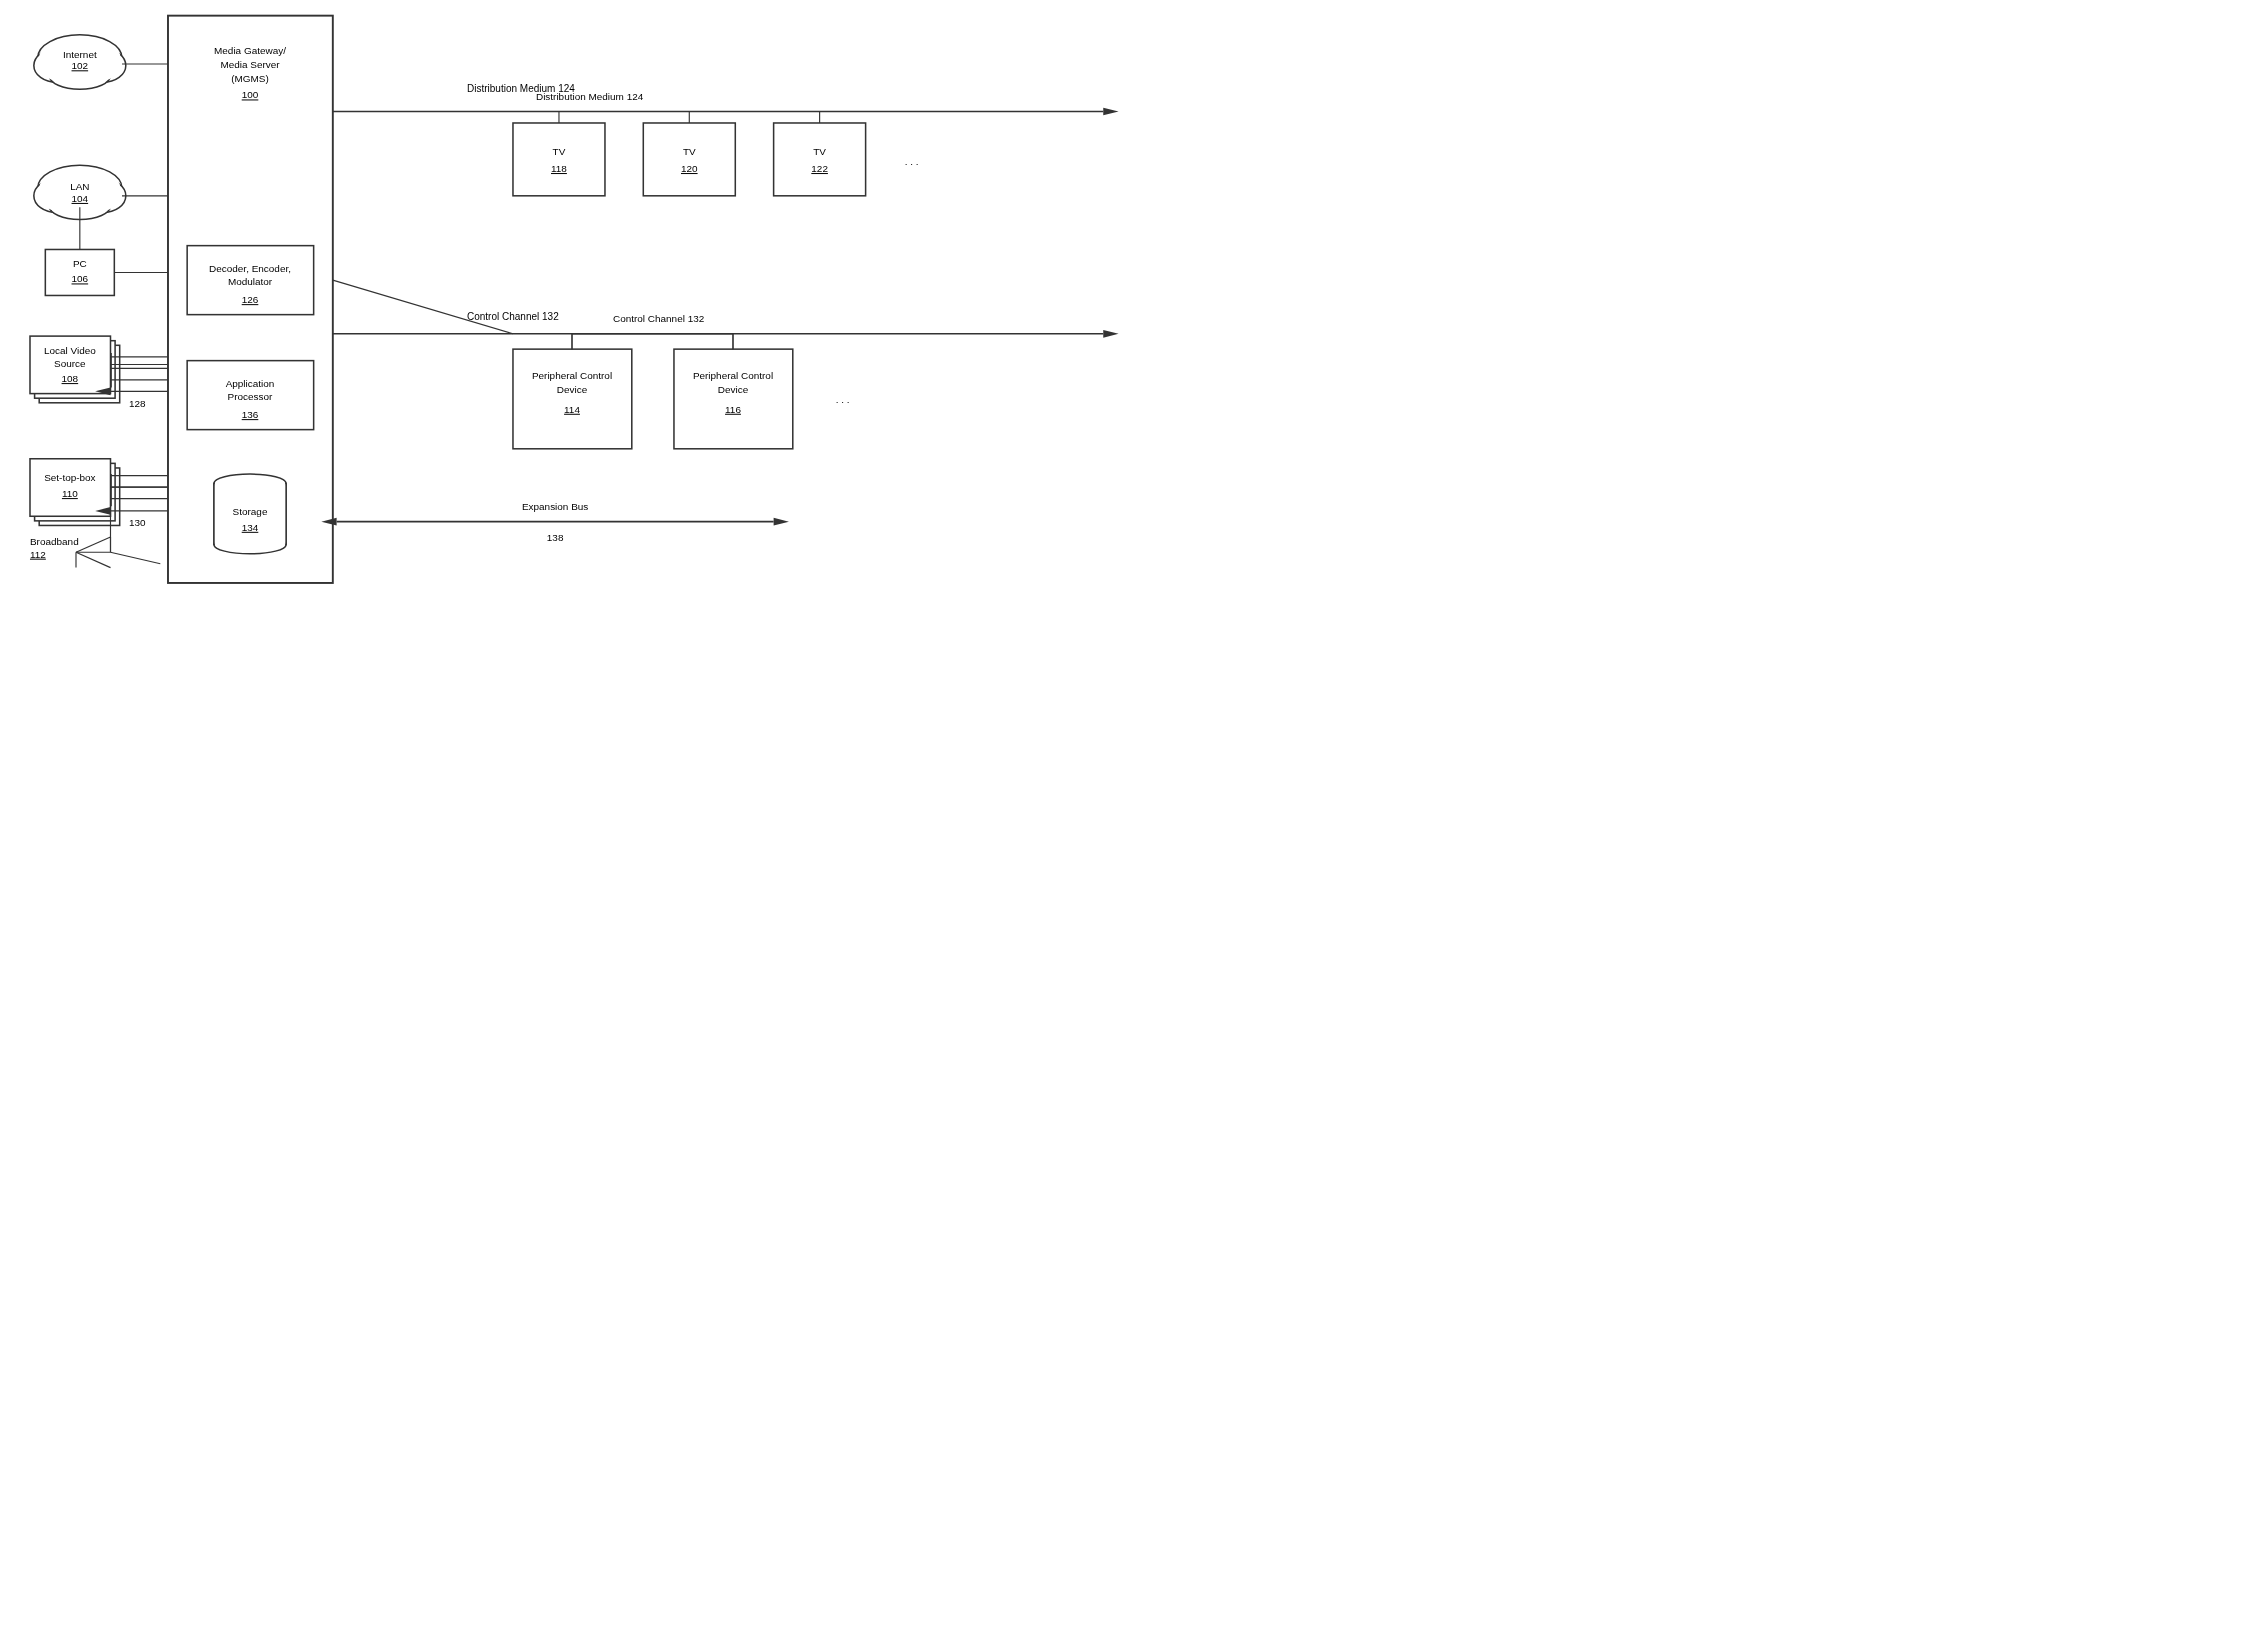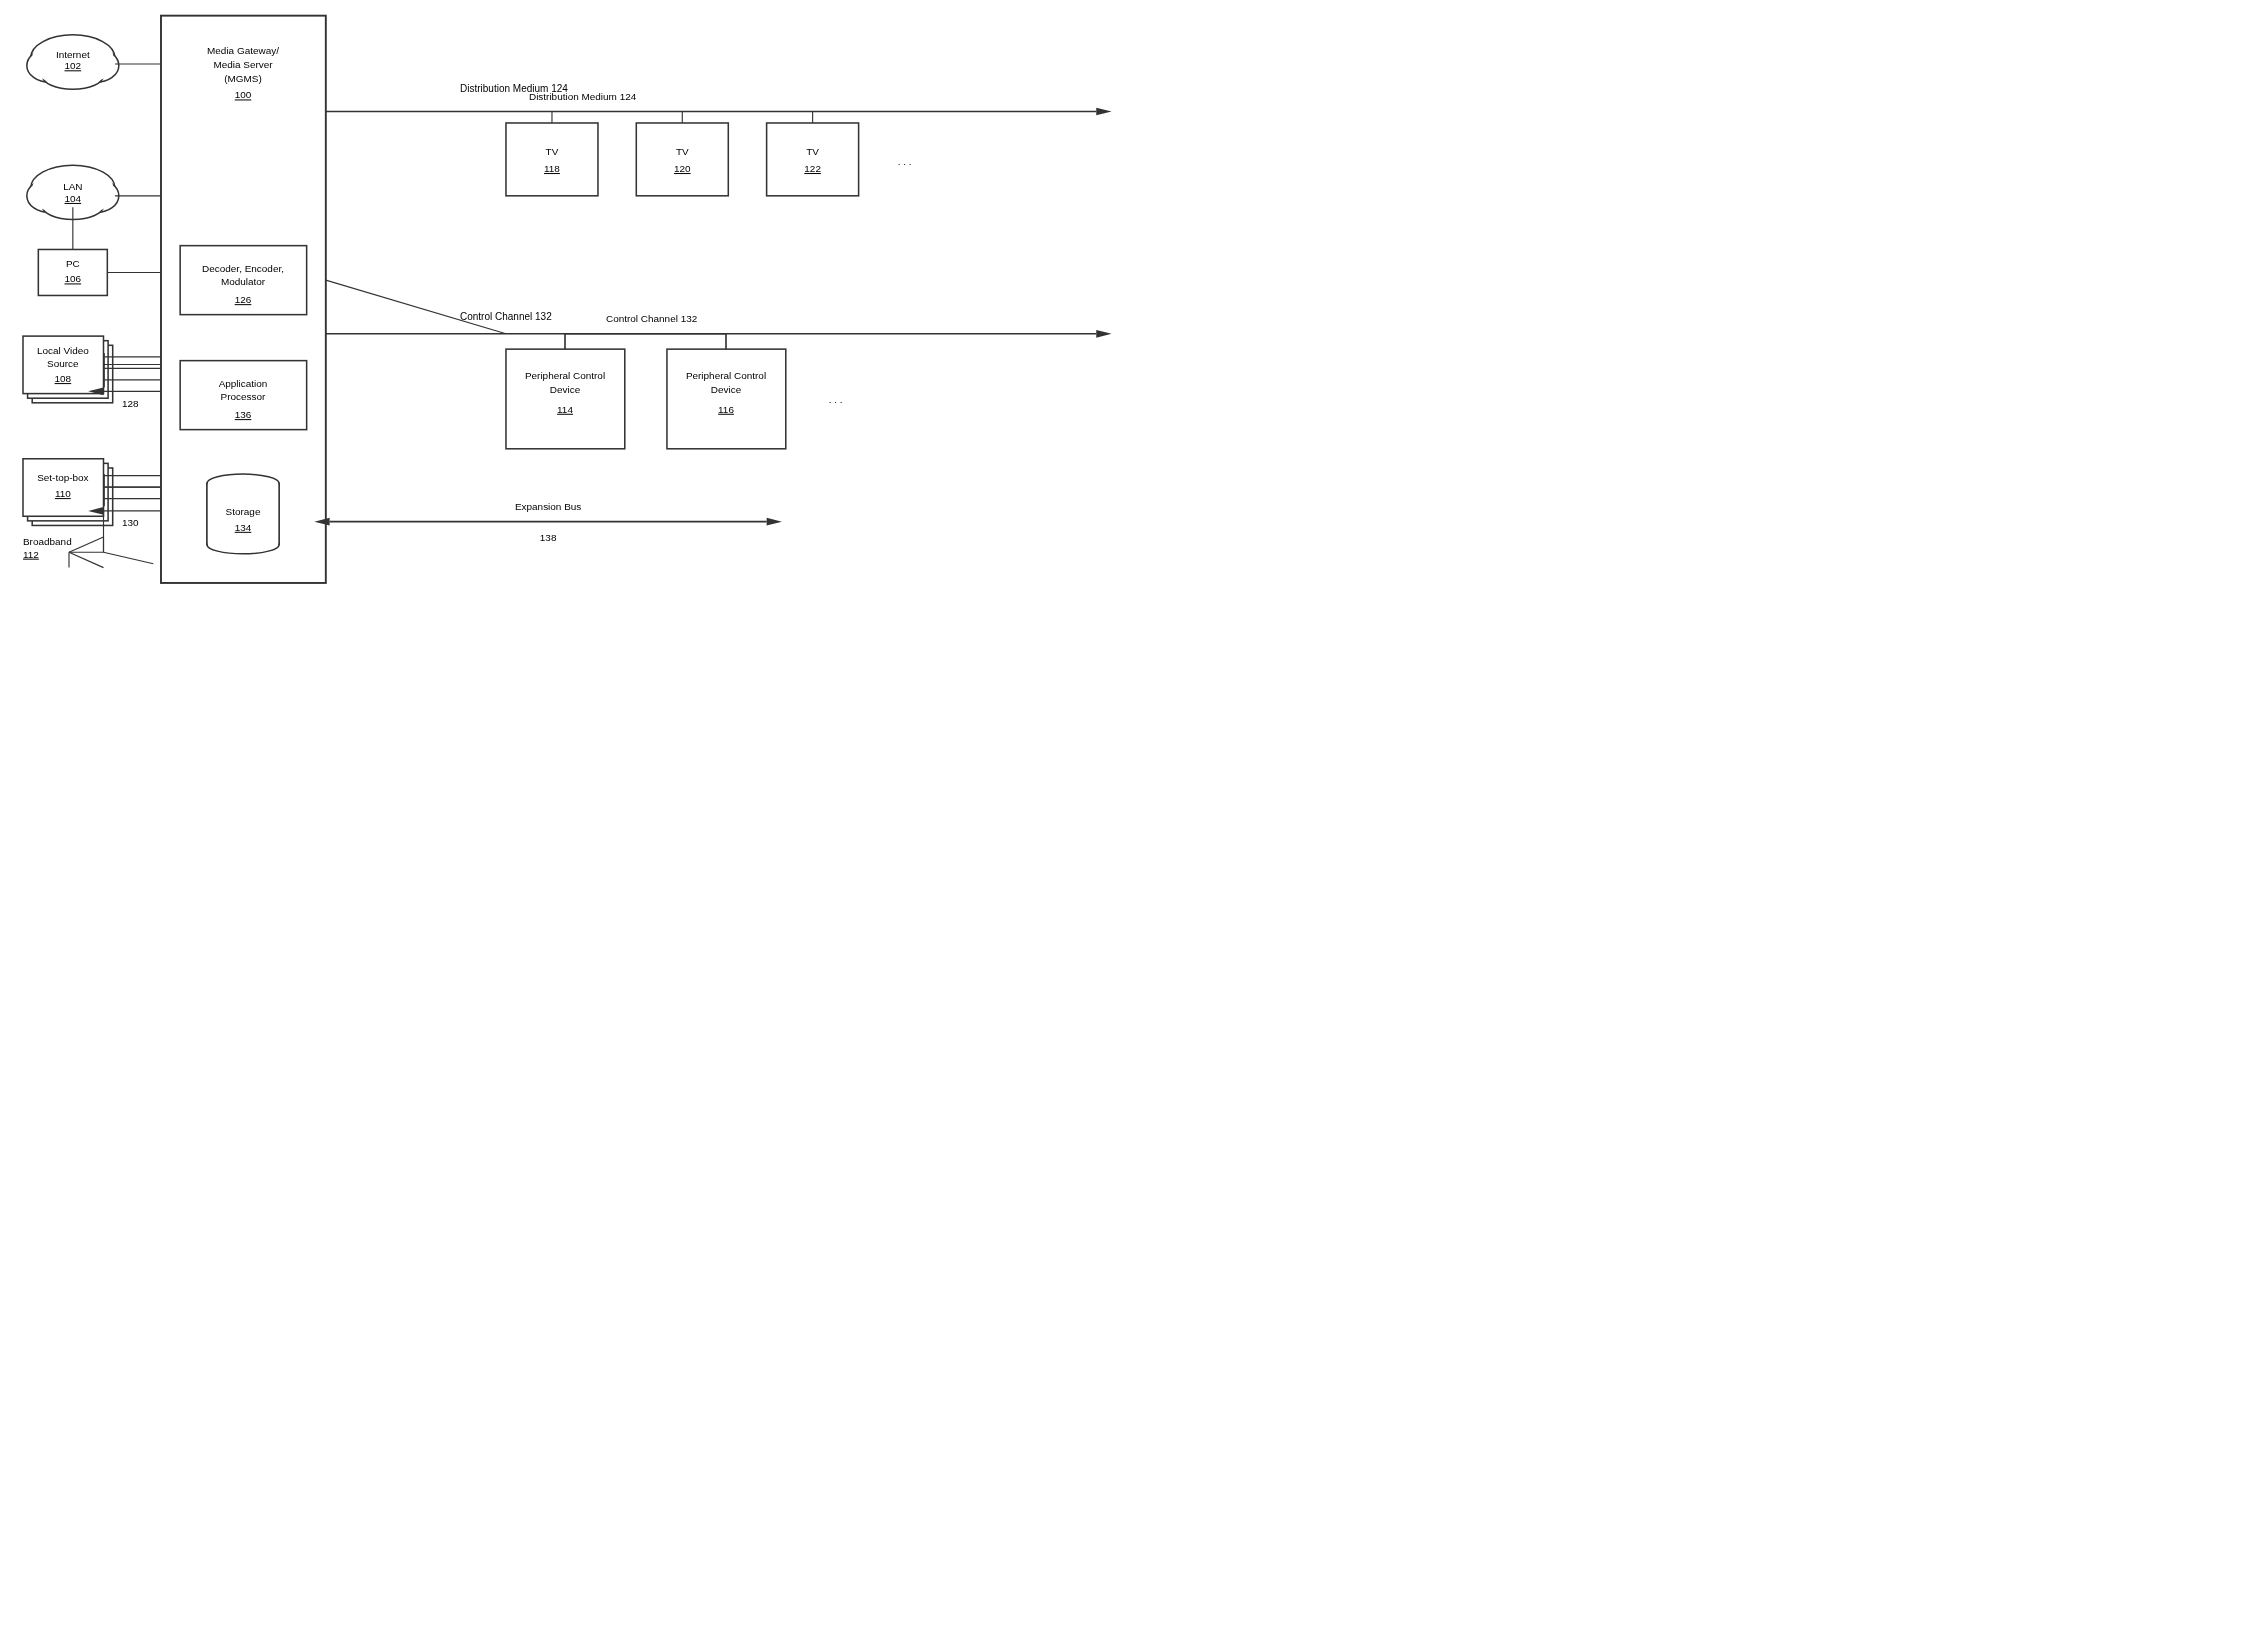--- a/index.html
+++ b/index.html
@@ -6,21 +6,21 @@
     body {
       background: #fff;
       font-family: Arial, sans-serif;
       width: 1130px;
       height: 824px;
       position: relative;
       overflow: hidden;
     }
     .diagram {
       position: absolute;
-      top: 0; left: 0;
+      top: 0; left: 7px;
       width: 100%;
       height: 100%;
     }
     
     svg.lines {
       position: absolute;
       top: 0; left: 0;
       width: 100%;
       height: 100%;
       pointer-events: none;

